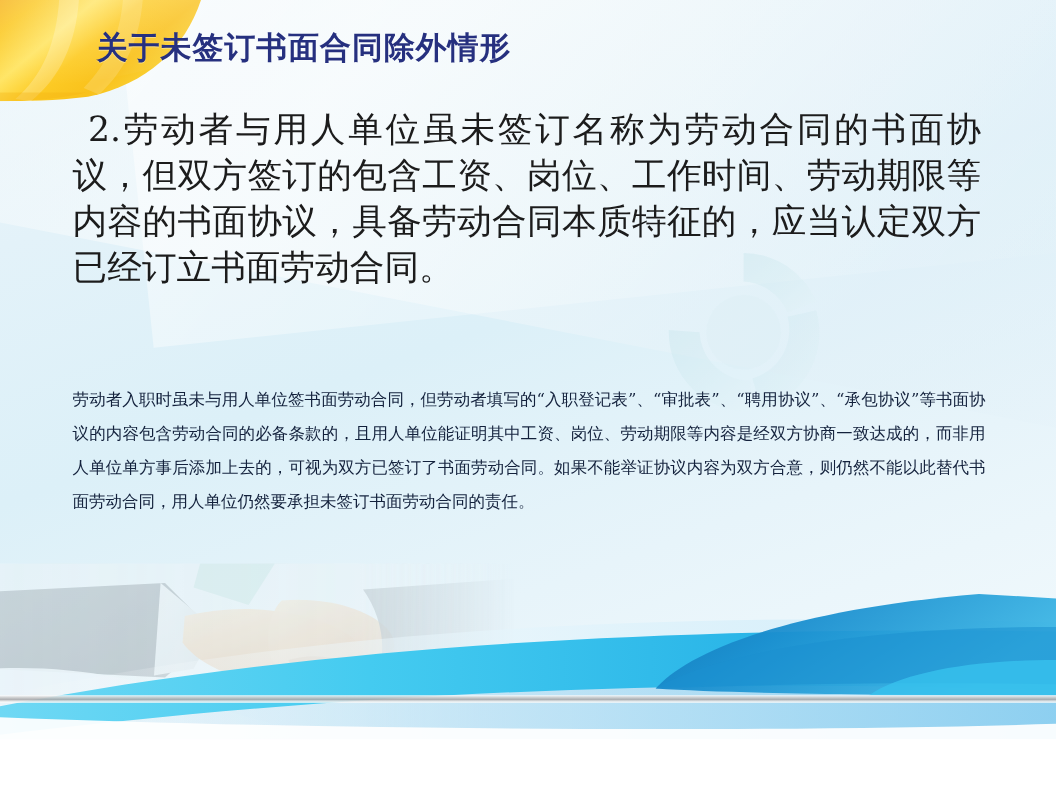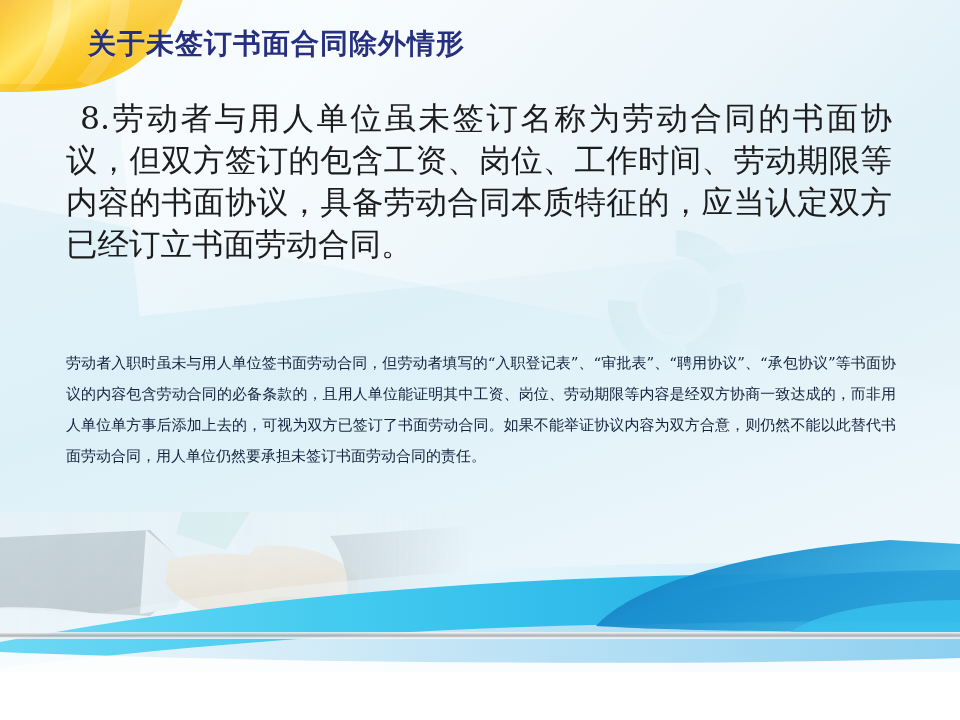--- a/index.html
+++ b/index.html
@@ -243,17 +243,17 @@
       <path d="M960 118 C880 118 820 130 790 150 L960 150 Z" fill="#37c2ee" opacity=".8"></path>
 
       <path d="M0 170 C300 182 700 184 960 176 L960 190 L0 190 Z" fill="#fdfefe" opacity=".95"></path>
     </svg>
 
     <div class="silver-rule"></div>
   </div>
 
   <div class="title">关于未签订书面合同除外情形</div>
 
-  <div class="body-block">8.劳动者与用人单位虽未签订名称为劳动合同的书面协议，但双方签订的包含工资、岗位、工作时间、劳动期限等内容的书面协议，具备劳动合同本质特征的，应当认定双方已经订立书面劳动合同。</div>
+  <div class="body-block">2.劳动者与用人单位虽未签订名称为劳动合同的书面协议，但双方签订的包含工资、岗位、工作时间、劳动期限等内容的书面协议，具备劳动合同本质特征的，应当认定双方已经订立书面劳动合同。</div>
 
   <div class="note-block">劳动者入职时虽未与用人单位签书面劳动合同，但劳动者填写的“入职登记表”、“审批表”、“聘用协议”、“承包协议”等书面协议的内容包含劳动合同的必备条款的，且用人单位能证明其中工资、岗位、劳动期限等内容是经双方协商一致达成的，而非用人单位单方事后添加上去的，可视为双方已签订了书面劳动合同。如果不能举证协议内容为双方合意，则仍然不能以此替代书面劳动合同，用人单位仍然要承担未签订书面劳动合同的责任。</div>
 
 </div>
 
 </body></html>

